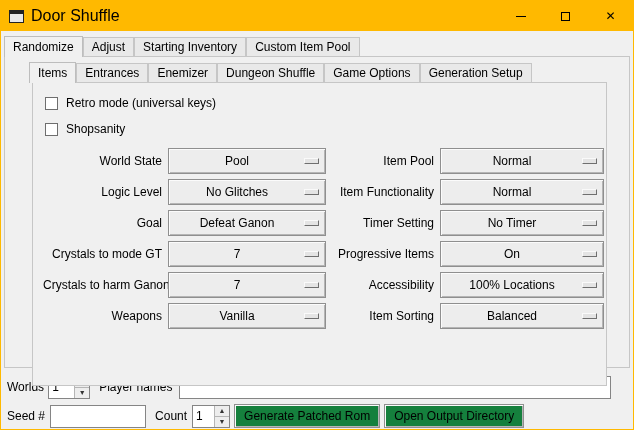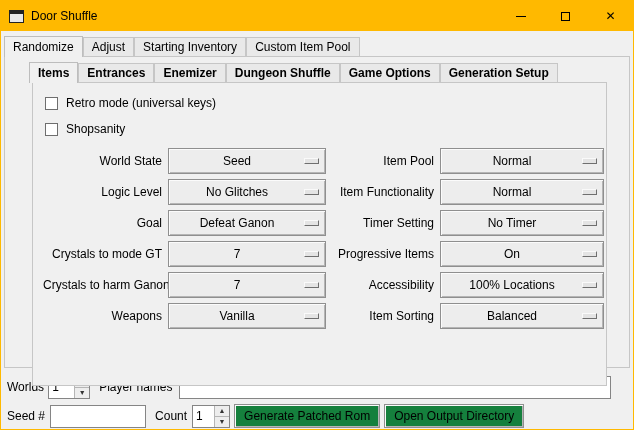--- a/index.html
+++ b/index.html
@@ -7,39 +7,39 @@
   body { font-family:"Liberation Sans", sans-serif; font-size:12px; color:#000; background:#ffffff; }
 
   .window { width:634px; height:430px; border:1px solid #ffb900; background:#f0f0f0;
             display:flex; flex-direction:column; overflow:hidden; }
 
   
   .titlebar { height:30px; background:#ffb900; display:flex; align-items:center; flex:none; }
   .app-icon { width:15px; height:13px; margin:0 7px 0 8px; position:relative; flex:none; }
   .app-icon .frame { position:absolute; inset:0; border:1px solid #222; background:#e8e8e8; }
   .app-icon .bar { position:absolute; left:0; top:0; right:0; height:4px; background:#222; }
-  .title-text { font-size:12px; }
+  .title-text { font-size:16px; }
   .tb-btns { margin-left:auto; display:flex; height:100%; }
   .tb-btn { width:45px; height:100%; display:flex; align-items:center; justify-content:center; cursor:default; }
   .glyph-min { width:10px; height:1px; background:#000; }
   .glyph-max { width:9px; height:9px; border:1px solid #000; }
   .glyph-close { font-size:12px; line-height:1; }
 
   
   .body { flex:1; background:#f0f0f0; }
 
   .tabbar { display:flex; align-items:flex-end; position:relative; z-index:2; }
   .main-tabs { margin:4px 0 0 3px; height:21px; }
   .tab { height:19px; padding:0 8px; display:flex; align-items:center;
          background:#e9e9e9; border:1px solid #c6c6c6; border-bottom:none; white-space:nowrap; }
   .tab.active { height:21px; margin-bottom:-1px; padding-bottom:1px; background:#f0f0f0; border-color:#bdbdbd; }
 
   .main-frame { margin:0 3px; border:1px solid #c6c6c6; background:#f0f0f0;
                 height:312px; position:relative; z-index:1; padding-top:5px; }
-  .sub-tabs { margin-left:24px; height:20px;font-weight:bold; }
+  .sub-tabs { margin-left:24px; height:20px; }
   .sub-frame { margin:0 22px 0 27px; border:1px solid #c6c6c6; background:#f0f0f0;
                height:304px; padding:7px 0 0 10px; position:relative; z-index:1; }
 
   
   .check-row { display:flex; align-items:center; height:26px; }
   .checkbox { width:13px; height:13px; background:#fff; border:1px solid #6e6e6e; margin:0 8px 0 2px; flex:none; }
 
   
   .opt-grid { display:grid; grid-template-columns:119px 158px 102px 164px;
               column-gap:6px; row-gap:5px; margin-top:6px; }
@@ -119,21 +119,21 @@
         </div>
         <div class="check-row">
           <span class="checkbox"></span>
           <span class="lbl">Shopsanity</span>
         </div>
 
         <div class="opt-grid">
 
           <div class="opt-label">World State</div>
           <div class="dropdown">
-            <span class="value">Seed</span>
+            <span class="value">Pool</span>
             <span class="indicator"></span>
           </div>
           <div class="opt-label">Item Pool</div>
           <div class="dropdown">
             <span class="value">Normal</span>
             <span class="indicator"></span>
           </div>
 
           <div class="opt-label">Logic Level</div>
           <div class="dropdown">

